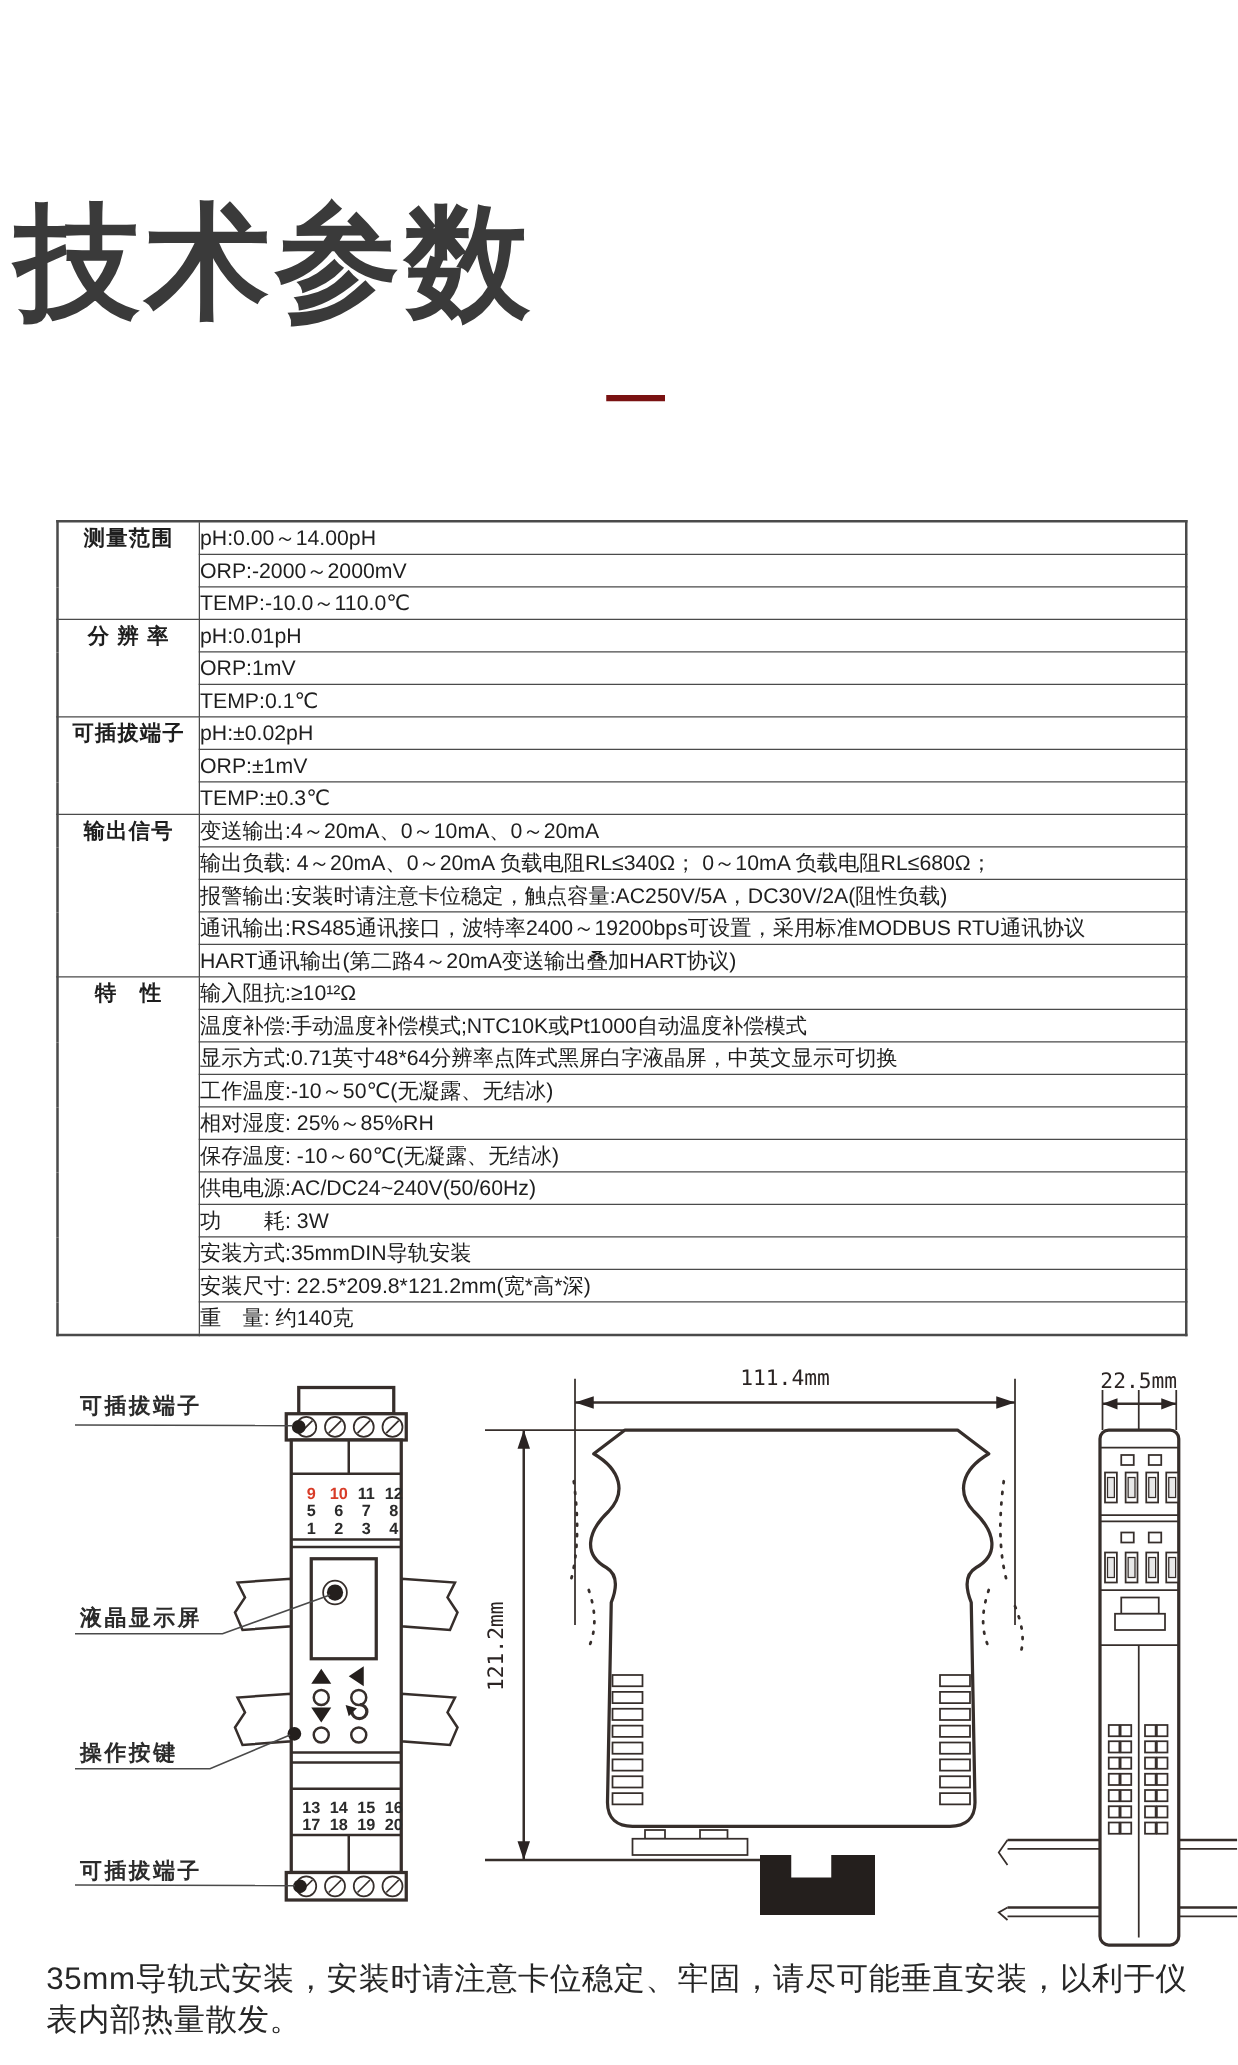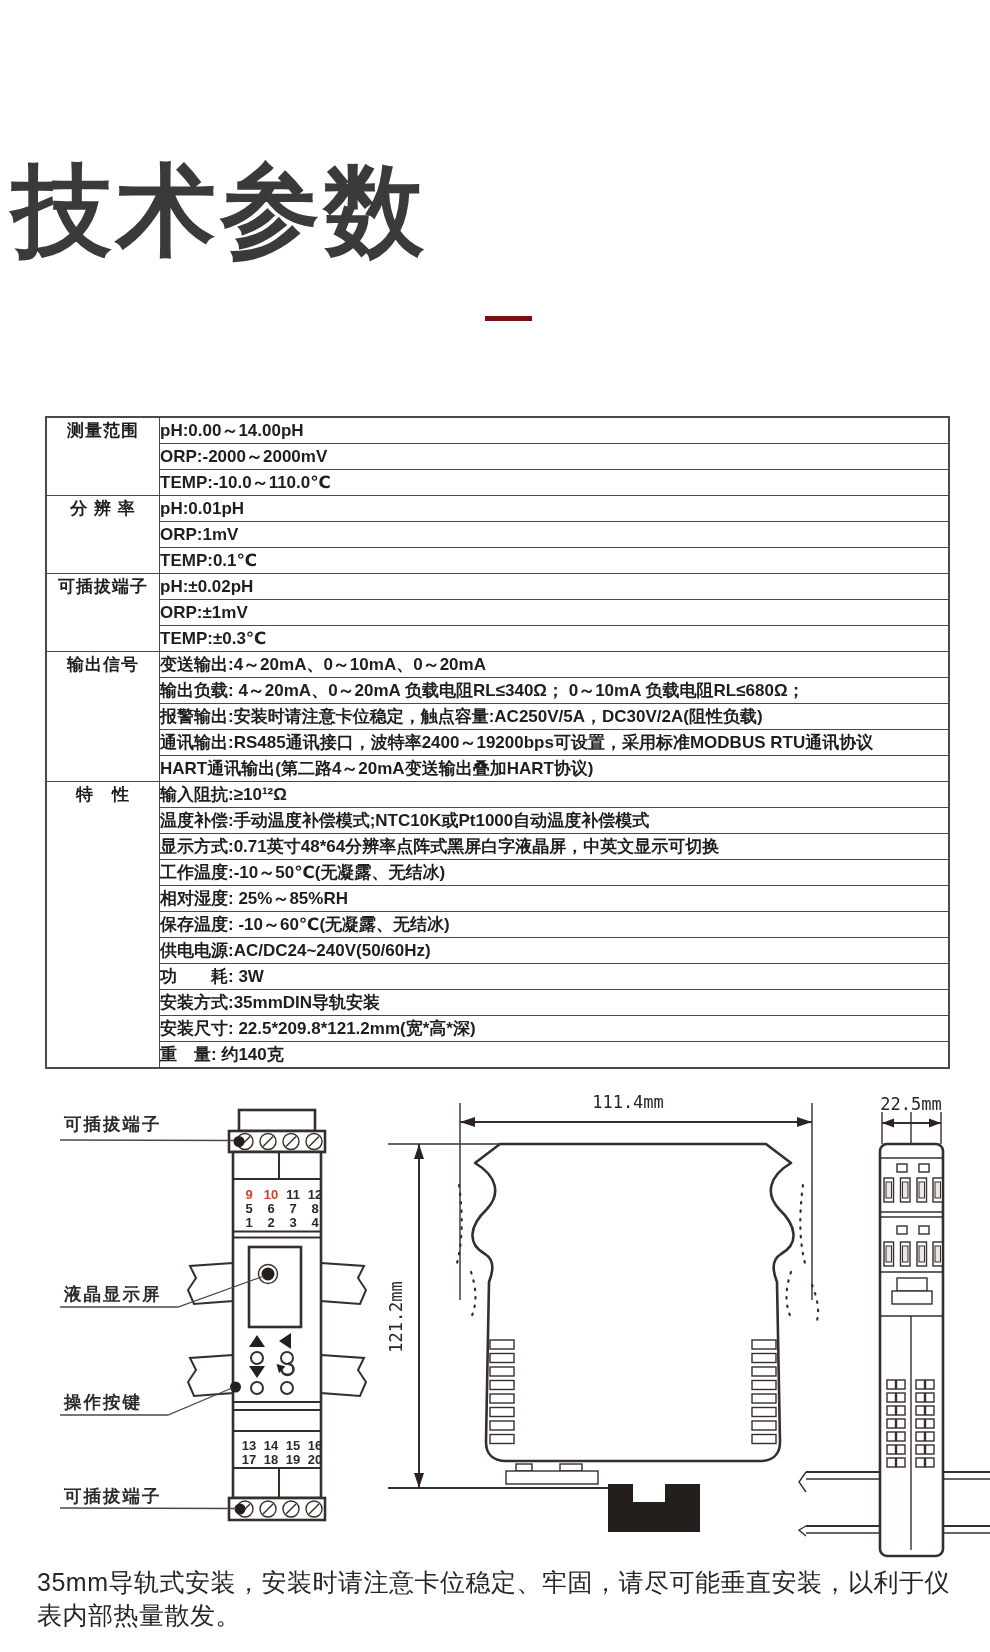--- a/index.html
+++ b/index.html
@@ -7,21 +7,21 @@
         font-family:"Liberation Sans","DejaVu Sans",sans-serif;color:#222;}
   .title{position:absolute;top:146px;left:0;width:100%;
          font-size:100px;font-weight:700;letter-spacing:4px;color:#3a3a3a;line-height:1.05;margin:12px;}
   .title-dash{position:absolute;top:316px;left:485px;width:47px;height:5px;background:#7a1212;}
   table.spec{position:absolute;top:400px;left:45px;width:905px;border-collapse:collapse;
              table-layout:fixed;margin-top:16px;}
   table.spec td{border:1.5px solid #4a4a4a;height:25px;font-size:17px;line-height:25px;
                 color:#1e1e1e;padding:0;overflow:hidden;white-space:nowrap;}
   td.g-label{width:112px;text-align:center;vertical-align:top;font-weight:600;
              border:2px solid #4a4a4a;letter-spacing:1px;}
-  td.g-val{padding-left:12px;font-weight:700;}
+  td.g-val{padding-left:12px;font-weight:400;}
   td.g-val.center{text-align:left;padding-left:0;}
   table.spec{border:2px solid #4a4a4a;}
   .drawings{position:absolute;top:1060px;left:0;width:990px;height:500px;}
   .footer-note{position:absolute;top:1566px;left:37px;width:930px;font-size:25px;
                color:#262626;letter-spacing:0.5px;}
   
   .ln{stroke:#362e2b;fill:none;}
   .shape{stroke:#362e2b;fill:#ffffff;}
   .thin{stroke-width:1.4;}
   .mid{stroke-width:2;}

